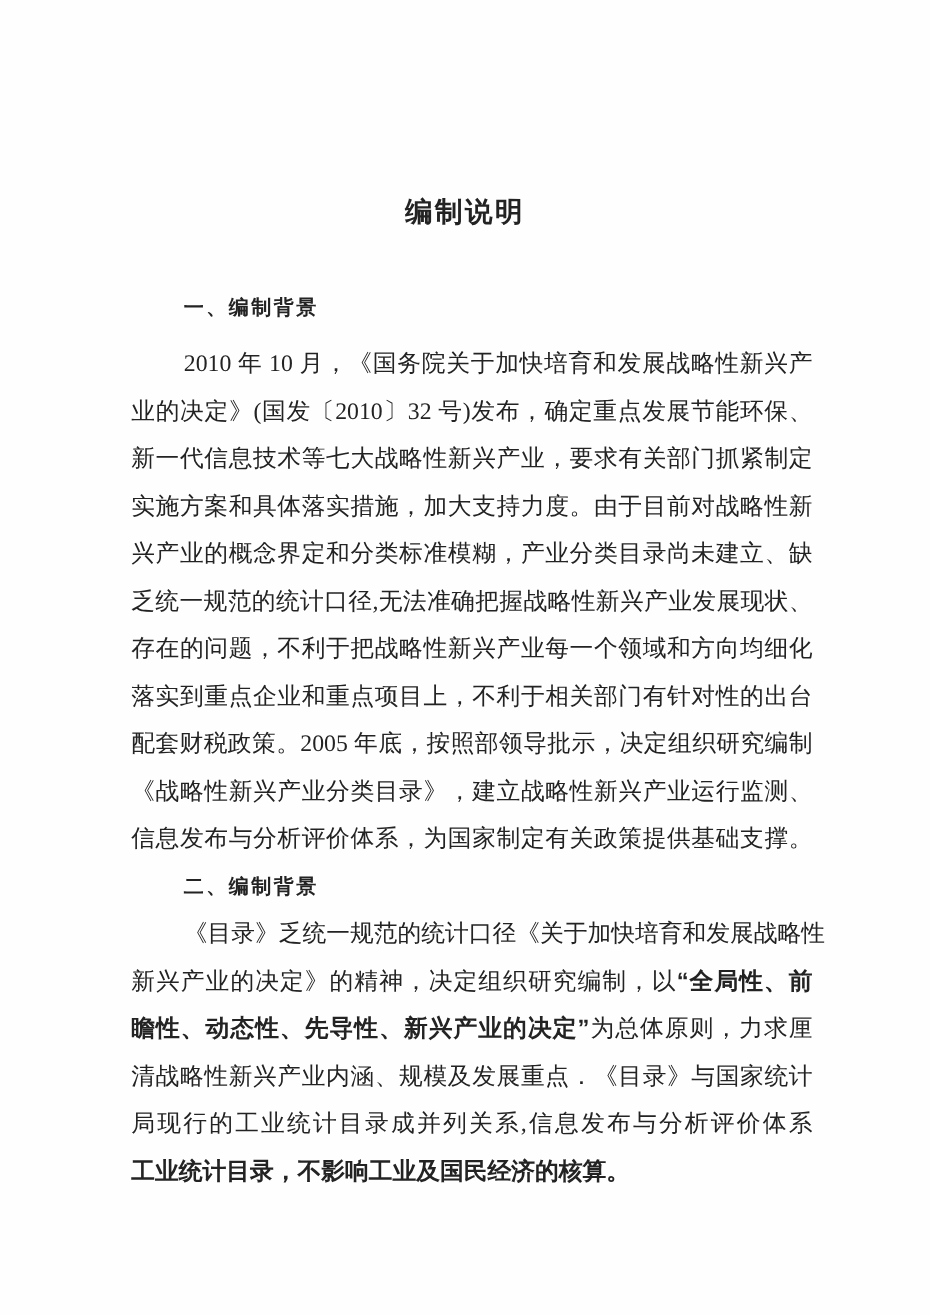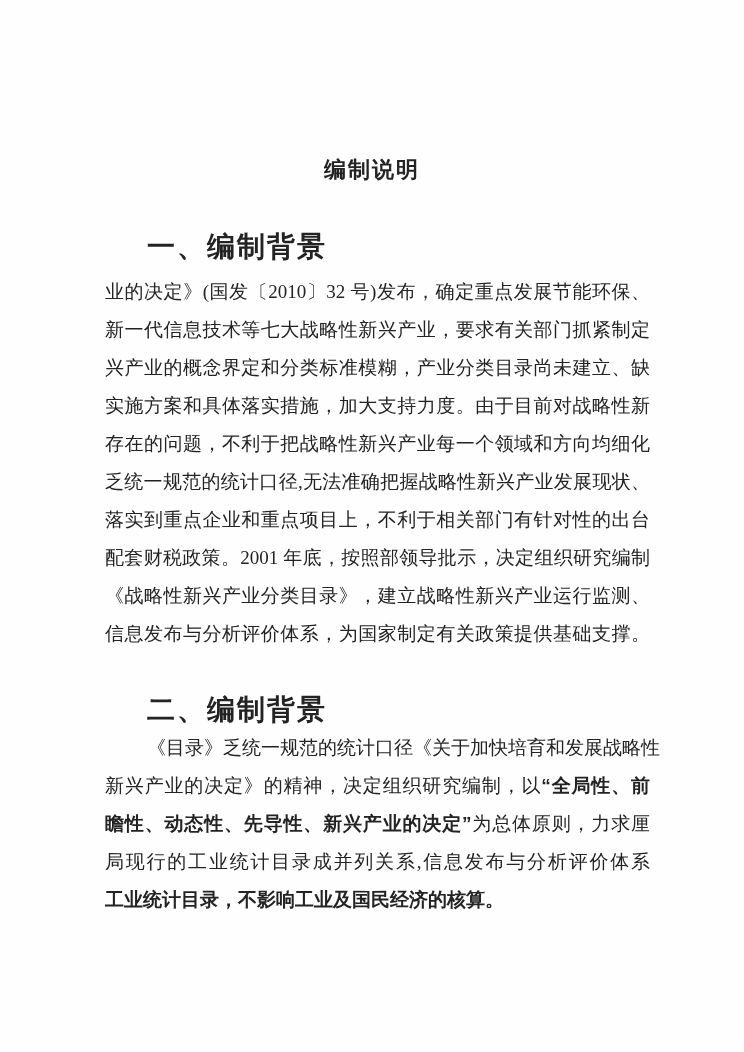--- a/index.html
+++ b/index.html
@@ -27,23 +27,23 @@
     font-family: "Liberation Sans", "DejaVu Sans", sans-serif;
     font-weight: bold;
     font-size: 22px;
     letter-spacing: 2px;
   }
   .heading {
     position: absolute;
     left: 147px;
     height: 38px;
     line-height: 38px;
-    font-family: Liberation Sans, sans-serif;
+    font-family: Liberation Mono, monospace;
     font-weight: bold;
-    font-size: 28px;
+    font-size: 16px;
     letter-spacing: 2px;
     white-space: nowrap;
   }
   #heading-1 { top: 228px; }
   #heading-2 { top: 691px; }
   .para {
     position: absolute;
     left: 105px;
     width: 545px;
   }
@@ -73,45 +73,49 @@
 </head>
 <body>
 
 <div class="page">
 
   <div class="title">编制说明</div>
 
   <div class="heading" id="heading-1">一、编制背景</div>
 
   <div class="para" id="para-1">
+    <div class="line first">2010 年 10 月，《国务院关于加快培育和发展战略性新兴产</div>
     <div class="line">业的决定》(国发〔2010〕32 号)发布，确定重点发展节能环保、</div>
     <div class="line">新一代信息技术等七大战略性新兴产业，要求有关部门抓紧制定</div>
+    <div class="line">实施方案和具体落实措施，加大支持力度。由于目前对战略性新</div>
     <div class="line">兴产业的概念界定和分类标准模糊，产业分类目录尚未建立、缺</div>
-    <div class="line">实施方案和具体落实措施，加大支持力度。由于目前对战略性新</div>
+    <div class="line">乏统一规范的统计口径,无法准确把握战略性新兴产业发展现状、</div>
     <div class="line">存在的问题，不利于把战略性新兴产业每一个领域和方向均细化</div>
-    <div class="line">乏统一规范的统计口径,无法准确把握战略性新兴产业发展现状、</div>
     <div class="line">落实到重点企业和重点项目上，不利于相关部门有针对性的出台</div>
-    <div class="line">配套财税政策。2001 年底，按照部领导批示，决定组织研究编制</div>
+    <div class="line">配套财税政策。2005 年底，按照部领导批示，决定组织研究编制</div>
     <div class="line">《战略性新兴产业分类目录》，建立战略性新兴产业运行监测、</div>
     <div class="line">信息发布与分析评价体系，为国家制定有关政策提供基础支撑。</div>
   </div>
 
   <div class="heading" id="heading-2">二、编制背景</div>
 
   <div class="para" id="para-2">
     <div class="line first">
       <span>《目录》乏统一规范的统计口径《关于加快培育和发展战略性</span>
     </div>
     <div class="line">
       <span>新兴产业的决定》的精神，决定组织研究编制，以</span><span class="b">“全局性、前</span>
     </div>
     <div class="line">
       <span class="b">瞻性、动态性、先导性、新兴产业的决定”</span><span>为总体原则，力求厘</span>
     </div>
     <div class="line">
+      <span>清战略性新兴产业内涵、规模及发展重点．《目录》与国家统计</span>
+    </div>
+    <div class="line">
       <span>局现行的工业统计目录成并列关系,信息发布与分析评价体系</span>
     </div>
     <div class="line short">
       <span>工业统计目录，不影响工业及国民经济的核算。</span>
     </div>
   </div>
 
 </div>
 
 </body></html>

